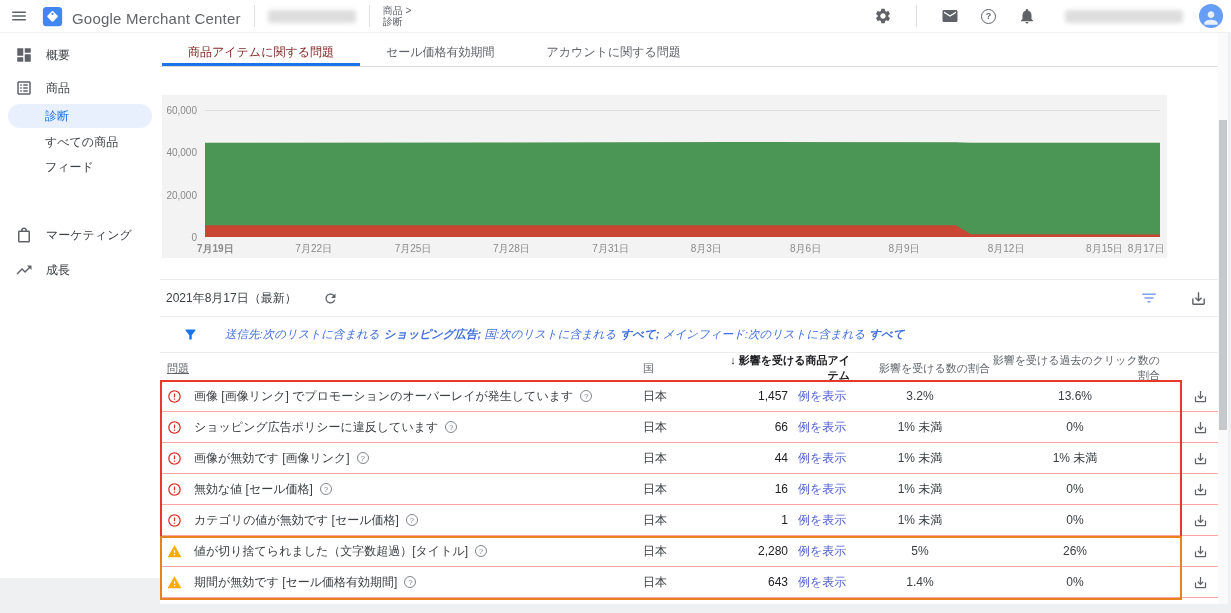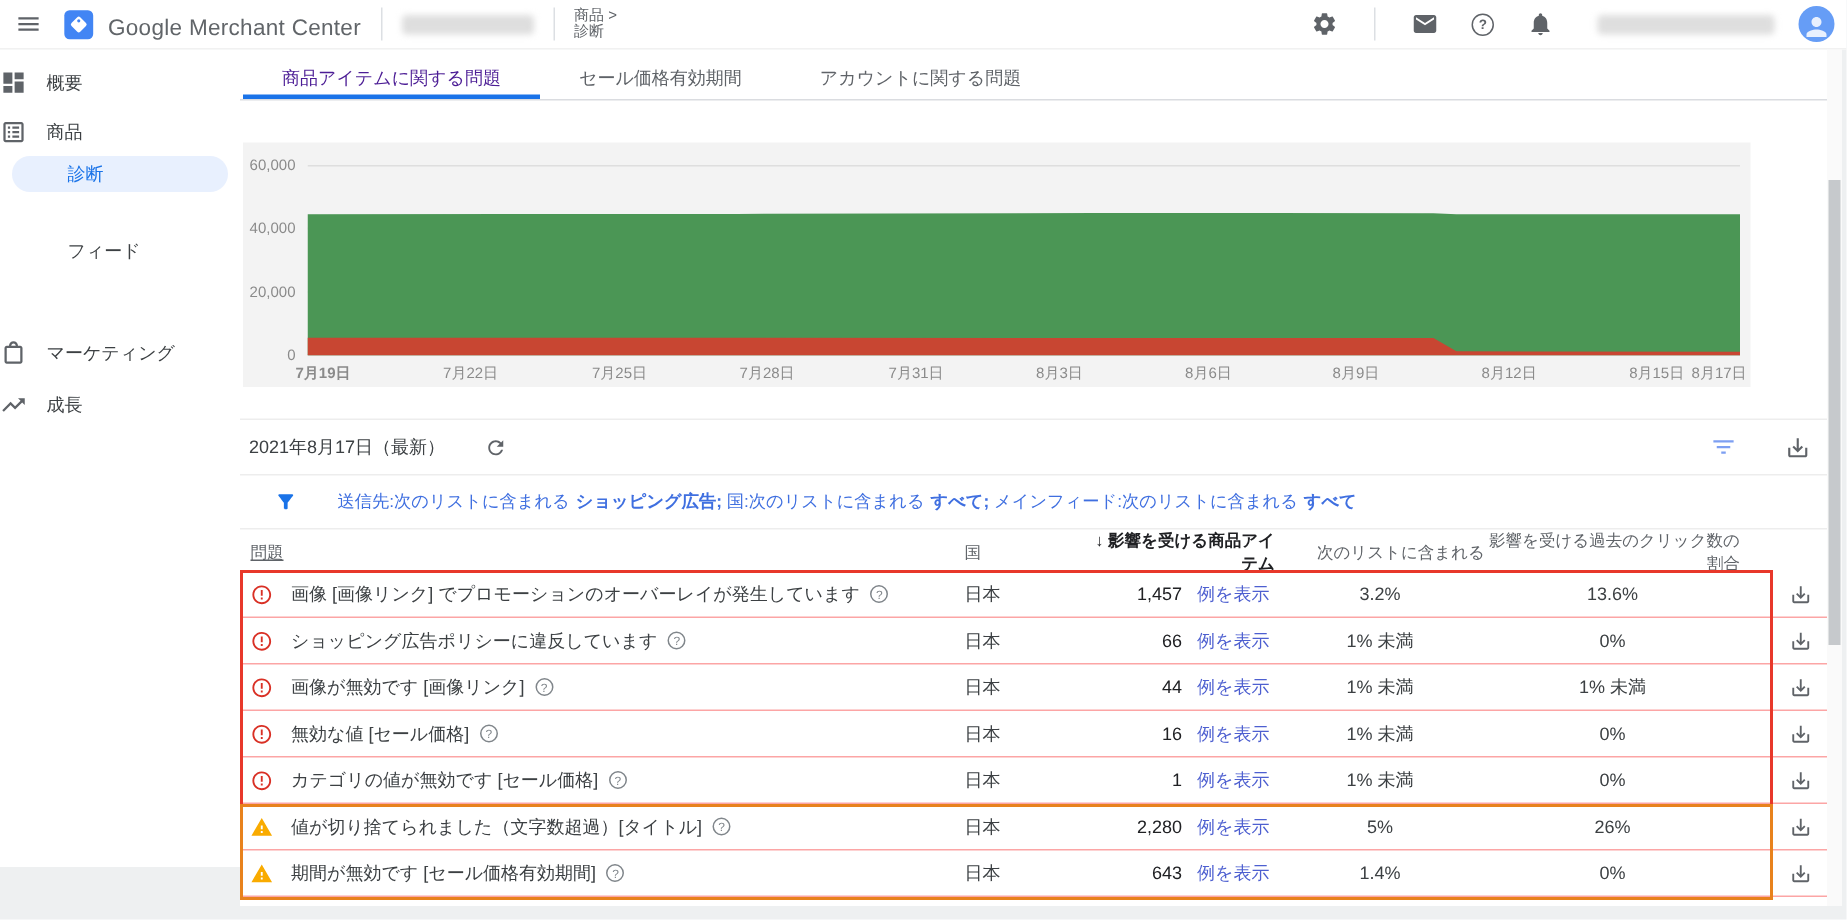--- a/index.html
+++ b/index.html
@@ -24,54 +24,54 @@
   #help-badge { width:15px; height:15px; border:1.5px solid #5f6368; border-radius:50%;
                 display:flex; align-items:center; justify-content:center;
                 font-size:9px; font-weight:bold; color:#5f6368; }
   #avatar { width:24px; height:24px; border-radius:50%; background:#669df6; overflow:hidden;
             display:flex; align-items:flex-end; justify-content:center; margin-right:8px; cursor:pointer; }
   #avatar svg { width:20px; height:20px; color:#e8f0fe; }
 
   
   #sidebar { position:absolute; top:33px; left:0; width:160px; height:545px; background:#fff; z-index:10; }
   .side-item { position:absolute; left:0; right:0; height:28px; display:flex; align-items:center;
-               font-size:12px; color:#3c4043; cursor:pointer; }
+               padding-left:15px; font-size:12px; color:#3c4043; cursor:pointer; }
   .side-item .si { width:18px; height:18px; color:#5f6368; margin-right:13px; flex:0 0 auto; }
   .side-item.child { padding-left:45px; }
   .side-item.active { left:8px; right:8px; height:24px; padding-left:37px;
                       background:#e8f0fe; border-radius:14px; color:#1a73e8; }
 
   
   #main { position:absolute; left:160px; top:33px; width:1059px; height:571px; background:#fff; }
 
   #tabs { position:absolute; top:6px; left:0; right:0; height:28px; border-bottom:1px solid #dadce0;
           display:flex; padding-left:2px; }
   .tab { padding:0 26px; display:flex; align-items:center; font-size:12px; color:#5f6368; cursor:pointer; white-space:nowrap; }
-  .tab.active { color:#4c1d95; box-shadow:inset 0 -3px 0 #1a73e8; }
+  .tab.active { color:#7f1d1d; box-shadow:inset 0 -3px 0 #1a73e8; }
 
   
   #chart-block { position:absolute; top:62px; left:2px; width:1005px; height:163px; background:#f3f3f3; }
   #plot { position:absolute; left:43px; top:15px; width:955px; height:127px; }
   .ytick { position:absolute; right:3px; font-size:10px; color:#8a8a8a; }
   #y-ticks { position:absolute; left:0; top:15px; width:38px; height:127px; }
   #x-ticks { position:absolute; left:43px; top:147px; width:955px; height:14px; }
   .xtick { position:absolute; font-size:10px; color:#8a8a8a; white-space:nowrap; transform:translateX(-8px); }
 
   
   #date-row { position:absolute; top:246px; left:0; right:0; height:37px; border-top:1px solid #ededed;
               display:flex; align-items:center; padding:0 12px 0 6px; font-size:12px; color:#3c4043; }
   #refresh-btn { margin-left:26px; width:15px; height:15px; color:#5f6368; cursor:pointer; }
   #date-spacer { flex:1; }
   #filter-toggle { width:18px; height:18px; color:#7d9ff2; margin-right:32px; cursor:pointer; }
   #table-download { width:17px; height:17px; color:#5f6368; cursor:pointer; }
 
   #filter-row { position:absolute; top:283px; left:0; right:0; height:36px; border-top:1px solid #ededed;
                 display:flex; align-items:center; padding-left:23px; font-size:11.5px; color:#3f6fe0; }
   #funnel { width:15px; height:15px; color:#1a73e8; flex:0 0 auto; }
-  #filter-text { margin-left:27px; white-space:nowrap; }
+  #filter-text { margin-left:27px; white-space:nowrap;font-style:italic; }
   #filter-text b { font-weight:bold; }
   #filter-text span { margin-right:4px; }
 
   
   .grid-cols { display:grid; grid-template-columns:480px 80px 68px 62px 140px 170px 22px 37px; align-items:center; }
   #thead { position:absolute; top:319px; left:0; right:0; height:29px; border-top:1px solid #ededed;
            font-size:11px; color:#5f6368; }
   #thead .hc.first { padding-left:7px;text-decoration:underline; }
   #thead .hc.country { padding-left:3px; }
   #thead .affected { grid-column:3/5; text-align:right; color:#202124; font-weight:bold; cursor:pointer; }
@@ -211,20 +211,23 @@
     <span>概要</span>
   </div>
   <div class="side-item" style="top:41px">
     <svg class="si">
         <use href="#i-list"></use>
       </svg>
     <span>商品</span>
   </div>
   <div class="side-item child active" style="top:71px">
     <span>診断</span>
+  </div>
+  <div class="side-item child" style="top:95px">
+    <span>すべての商品</span>
   </div>
   <div class="side-item child" style="top:120px">
     <span>フィード</span>
   </div>
   <div class="side-item" style="top:188px">
     <svg class="si">
         <use href="#i-bag"></use>
       </svg>
     <span>マーケティング</span>
   </div>
@@ -304,21 +307,21 @@
       <span>送信先:次のリストに含まれる</span><b>ショッピング広告;</b>
       <span>国:次のリストに含まれる</span><b>すべて;</b>
       <span>メインフィード:次のリストに含まれる</span><b>すべて</b>
     </div>
   </div>
 
   <div id="thead" class="grid-cols">
     <div class="hc first">問題</div>
     <div class="hc country">国</div>
     <div class="hc affected"><span>↓ </span><span>影響を受ける商品アイテム</span></div>
-    <div class="hc right">次のリストに含まれる</div>
+    <div class="hc right">影響を受ける数の割合</div>
     <div class="hc right">影響を受ける過去のクリック数の割合</div>
     <div></div>
       <div></div>
   </div>
 
   <div id="tbody">
 
     <div class="trow grid-cols">
       <div class="c issue">
           <svg class="sev err">

